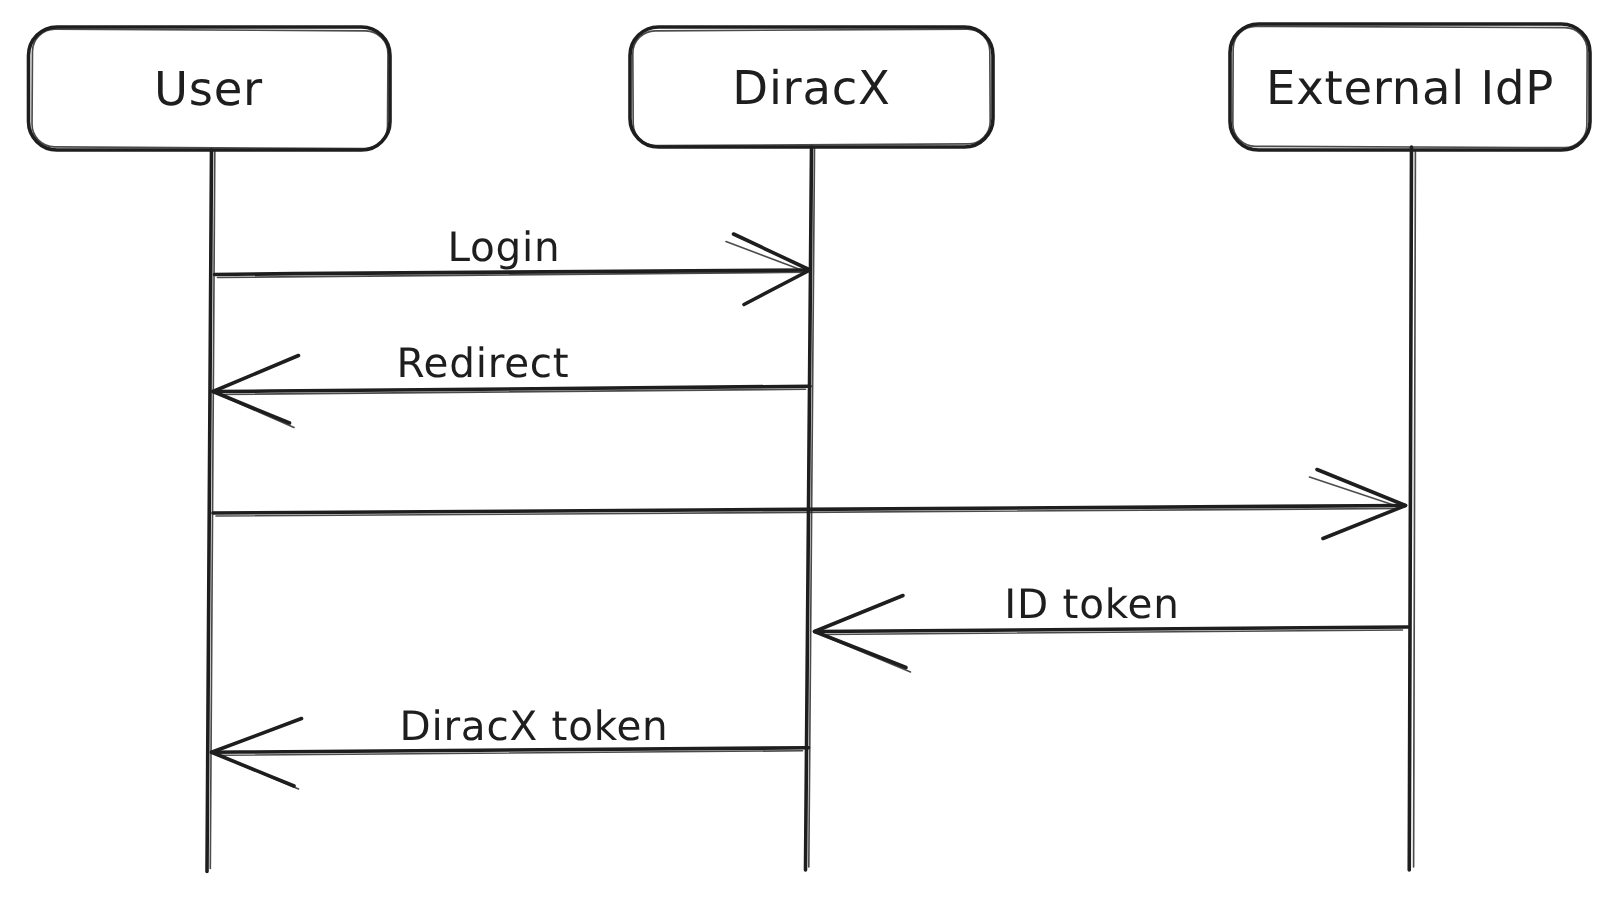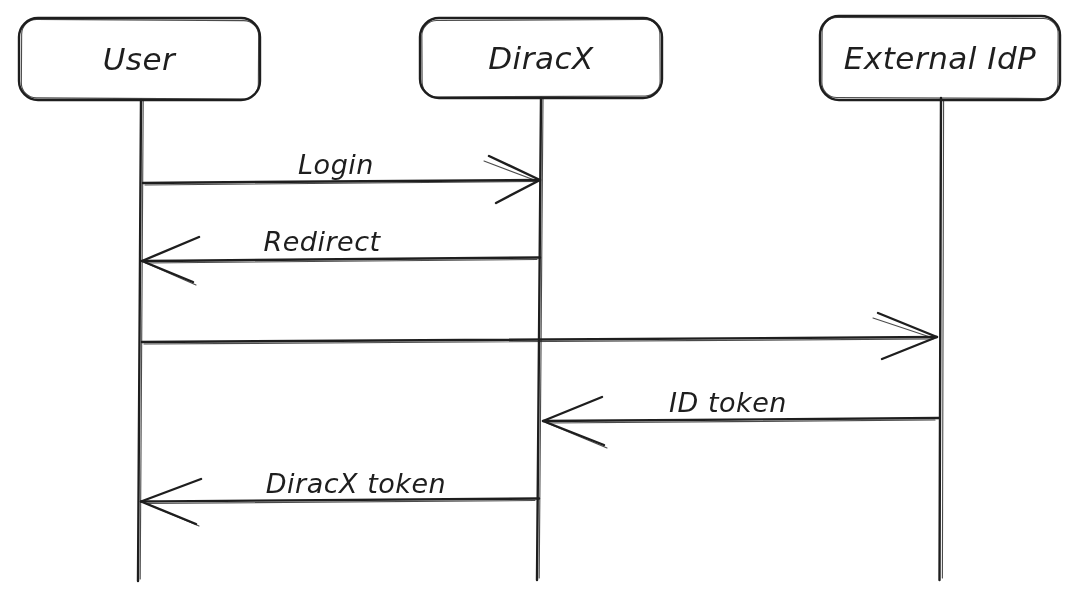--- a/index.html
+++ b/index.html
@@ -7,21 +7,20 @@
     padding: 0;
     background: #ffffff;
   }
   .canvas {
     position: relative;
     width: 1080px;
     height: 603px;
     background: #ffffff;
     overflow: hidden;
     font-family: "DejaVu Sans", "Liberation Sans", sans-serif;
-    font-style: italic;
   }
   svg { display: block; }
   .stroke {
     fill: none;
     stroke: #1e1e1e;
     stroke-width: 2.4;
     stroke-linecap: round;
     stroke-linejoin: round;
   }
   .stroke2 {

